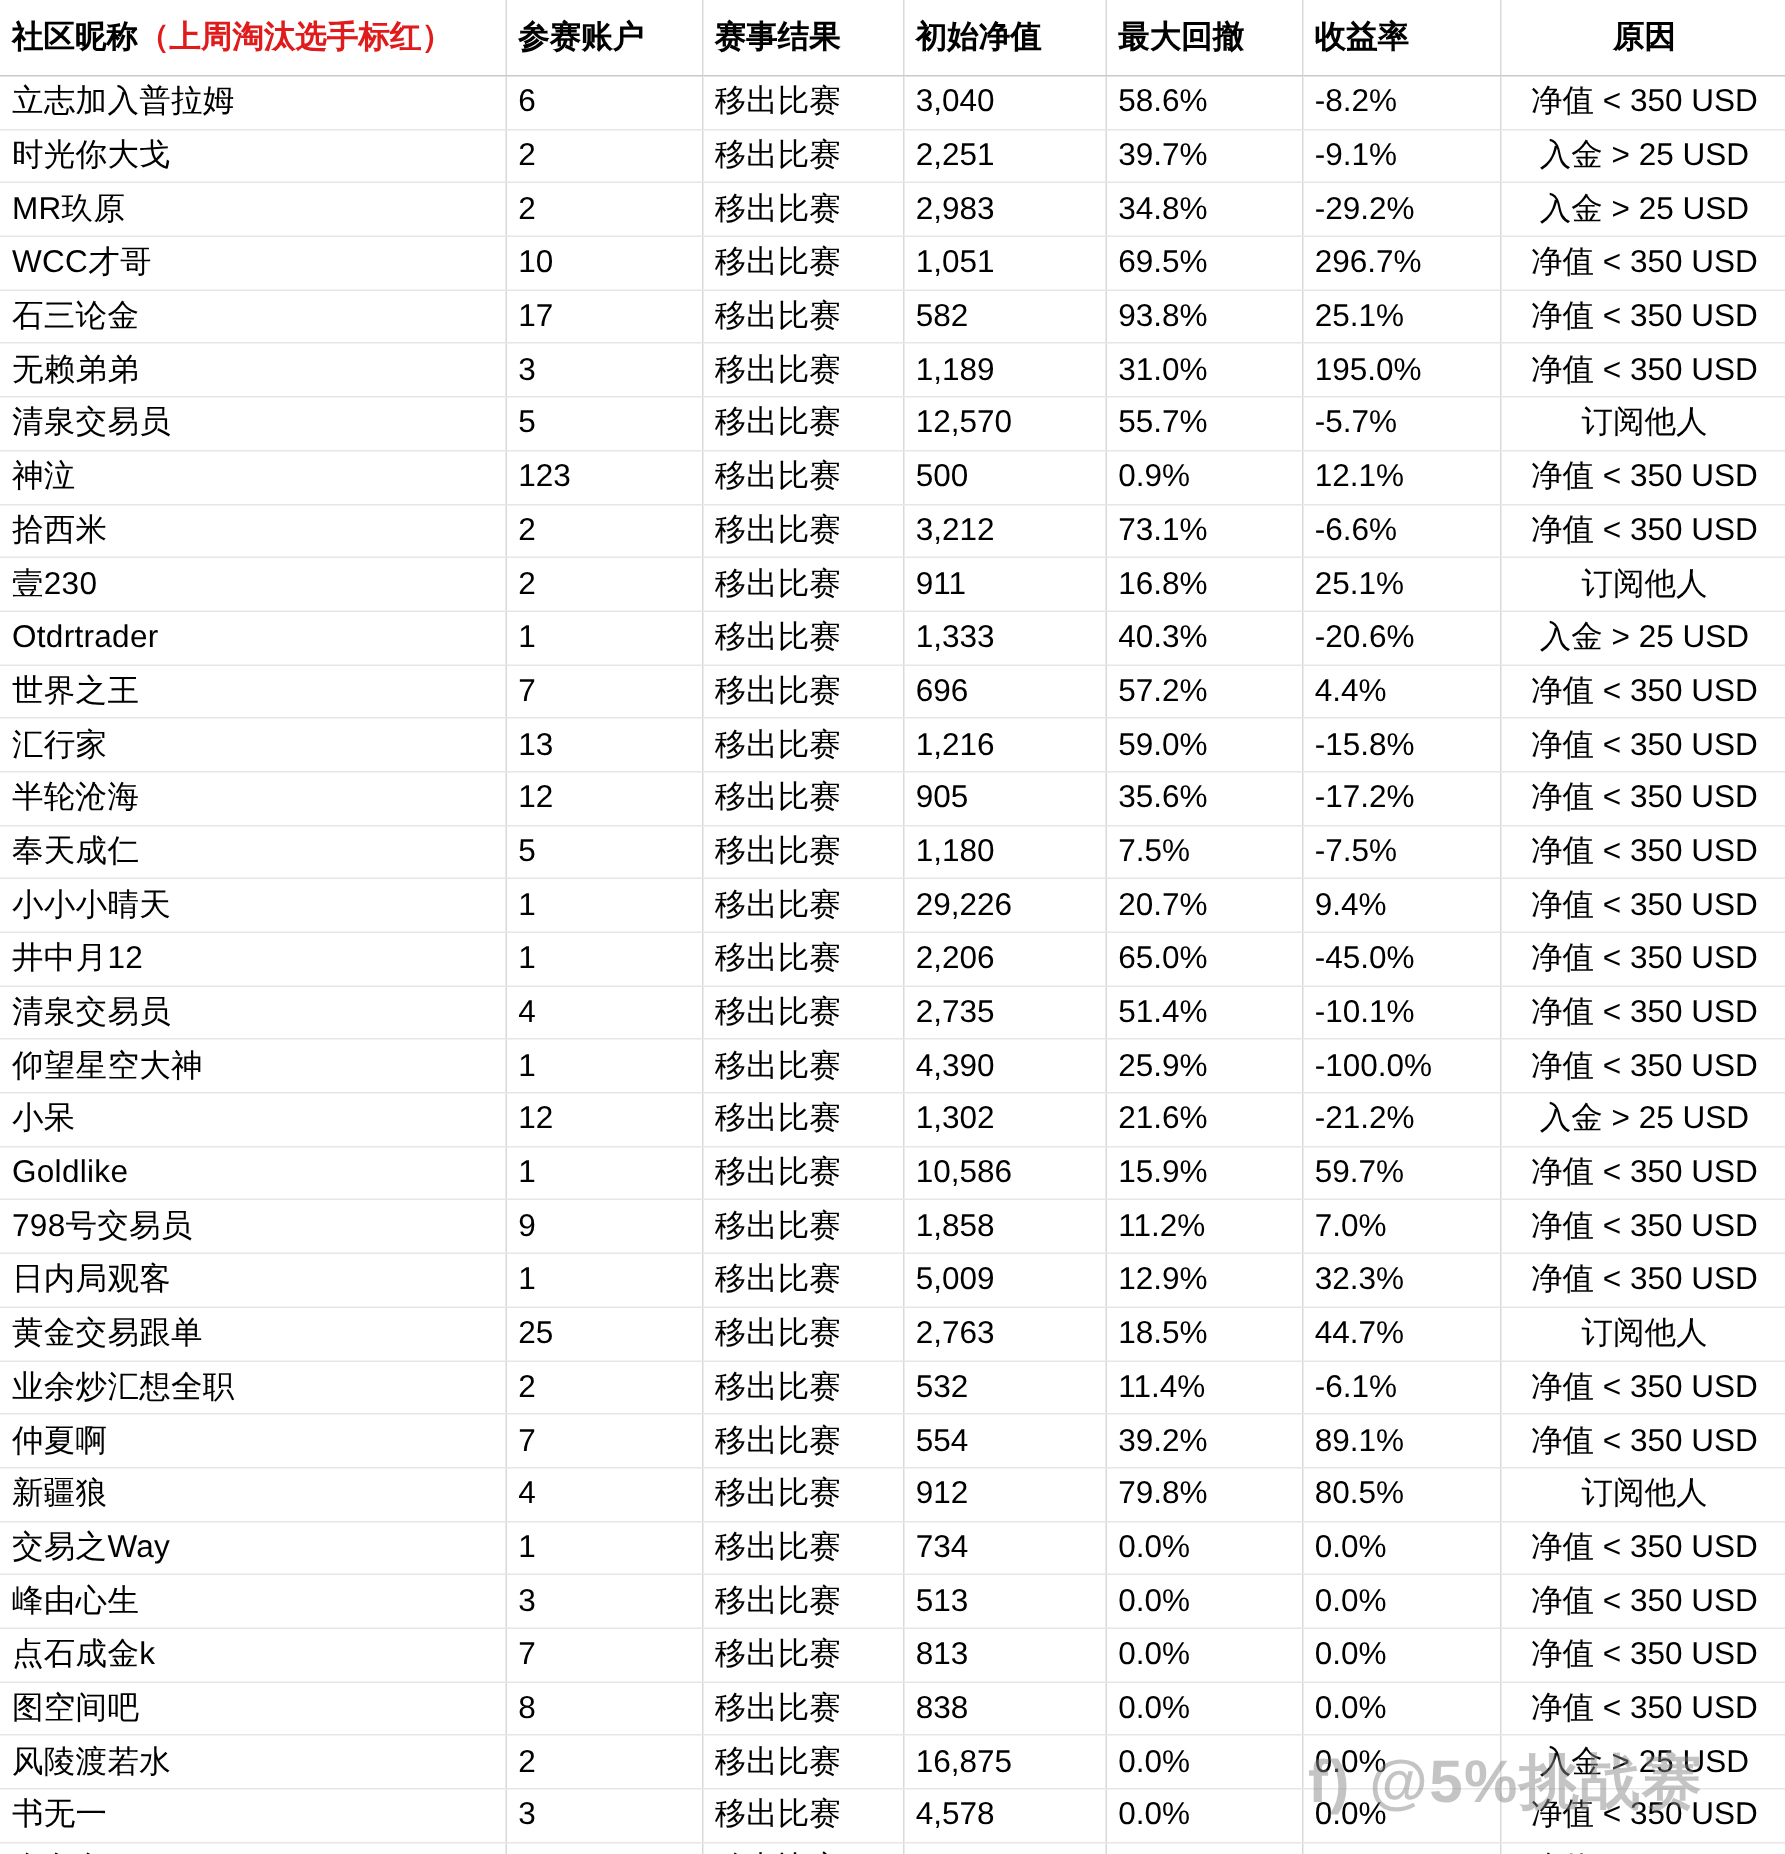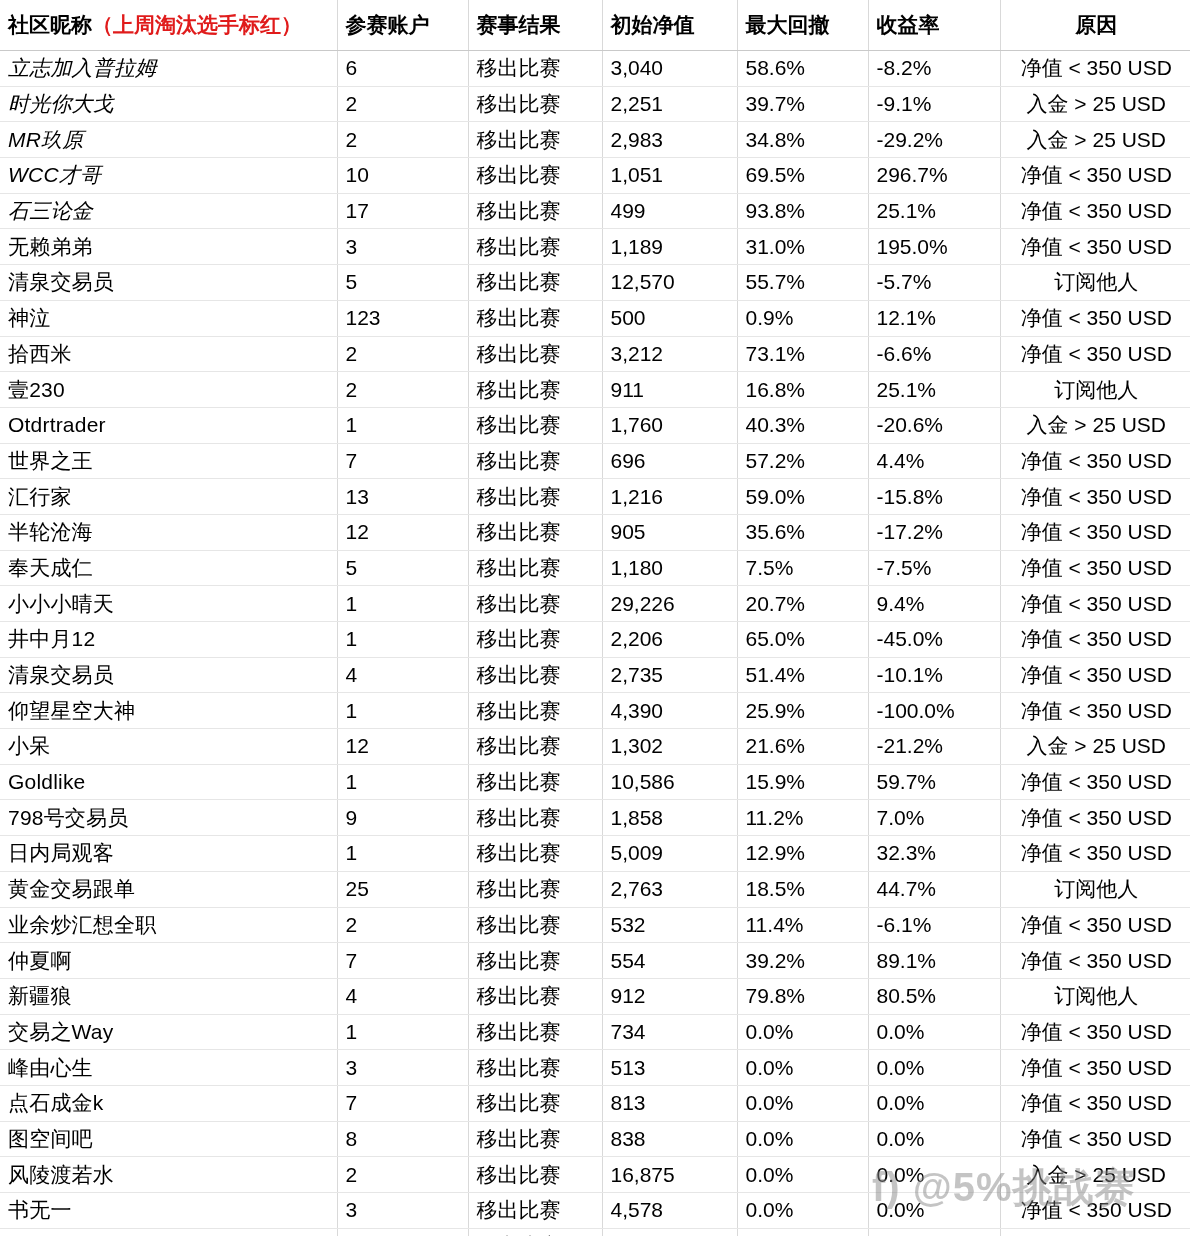--- a/index.html
+++ b/index.html
@@ -59,21 +59,20 @@
   table.grid th:last-child,
   table.grid td:last-child {
     border-right: none;
     text-align: center;
   }
   .hdr-red {
     color: #e01b1b;
   }
   .name-red {
     color: #e01b1b;
-    font-style: italic;
   }
   .name-cell {
     letter-spacing: 0.2px;
   }
   .num-cell,
   .pct-cell,
   .nav-cell {
     font-variant-numeric: tabular-nums;
   }
 
@@ -161,21 +160,21 @@
           <td>移出比赛</td>
           <td class="nav-cell">1,051</td>
           <td class="pct-cell">69.5%</td>
           <td class="pct-cell">296.7%</td>
           <td>净值 &lt; 350 USD</td>
         </tr>
         <tr>
           <td class="name-cell name-red">石三论金</td>
           <td class="num-cell">17</td>
           <td>移出比赛</td>
-          <td class="nav-cell">499</td>
+          <td class="nav-cell">582</td>
           <td class="pct-cell">93.8%</td>
           <td class="pct-cell">25.1%</td>
           <td>净值 &lt; 350 USD</td>
         </tr>
         <tr>
           <td class="name-cell">无赖弟弟</td>
           <td class="num-cell">3</td>
           <td>移出比赛</td>
           <td class="nav-cell">1,189</td>
           <td class="pct-cell">31.0%</td>
@@ -215,21 +214,21 @@
           <td>移出比赛</td>
           <td class="nav-cell">911</td>
           <td class="pct-cell">16.8%</td>
           <td class="pct-cell">25.1%</td>
           <td>订阅他人</td>
         </tr>
         <tr>
           <td class="name-cell">Otdrtrader</td>
           <td class="num-cell">1</td>
           <td>移出比赛</td>
-          <td class="nav-cell">1,760</td>
+          <td class="nav-cell">1,333</td>
           <td class="pct-cell">40.3%</td>
           <td class="pct-cell">-20.6%</td>
           <td>入金 &gt; 25 USD</td>
         </tr>
         <tr>
           <td class="name-cell">世界之王</td>
           <td class="num-cell">7</td>
           <td>移出比赛</td>
           <td class="nav-cell">696</td>
           <td class="pct-cell">57.2%</td>

